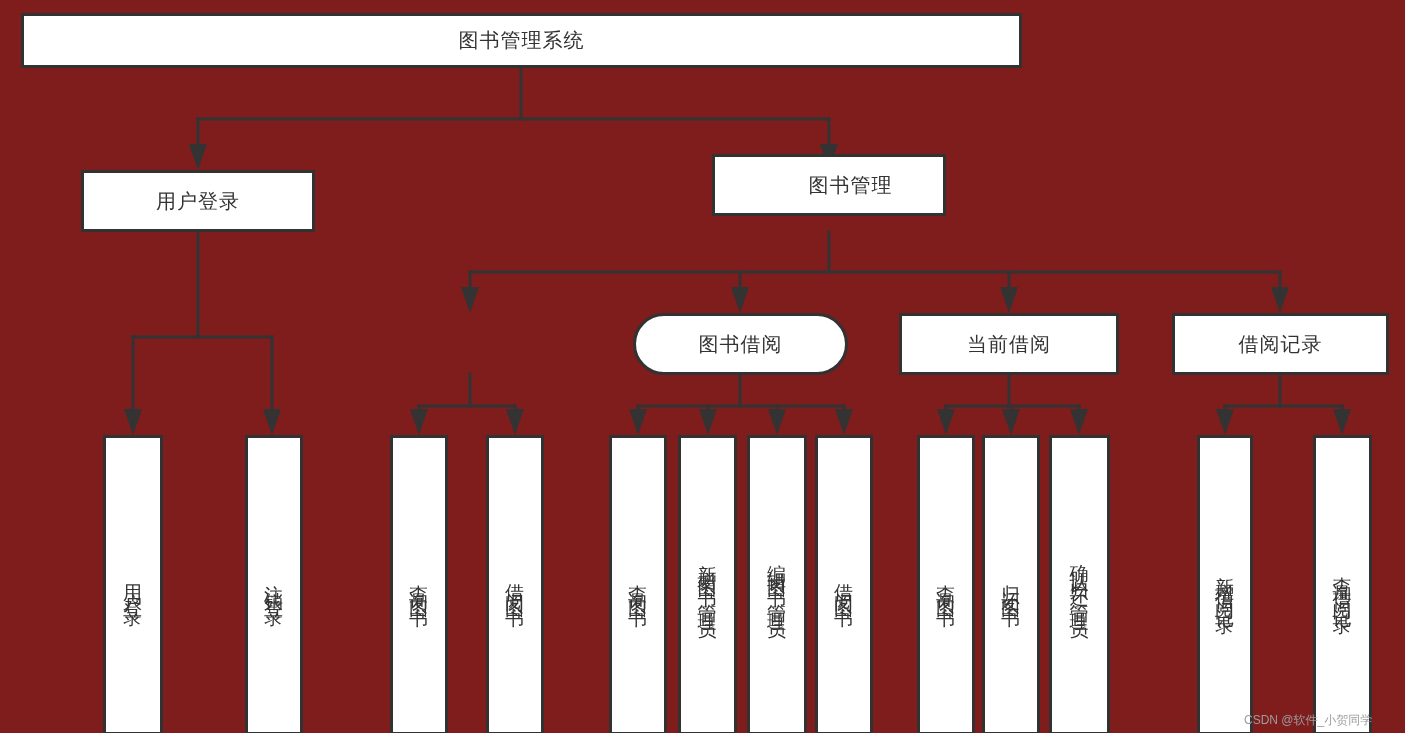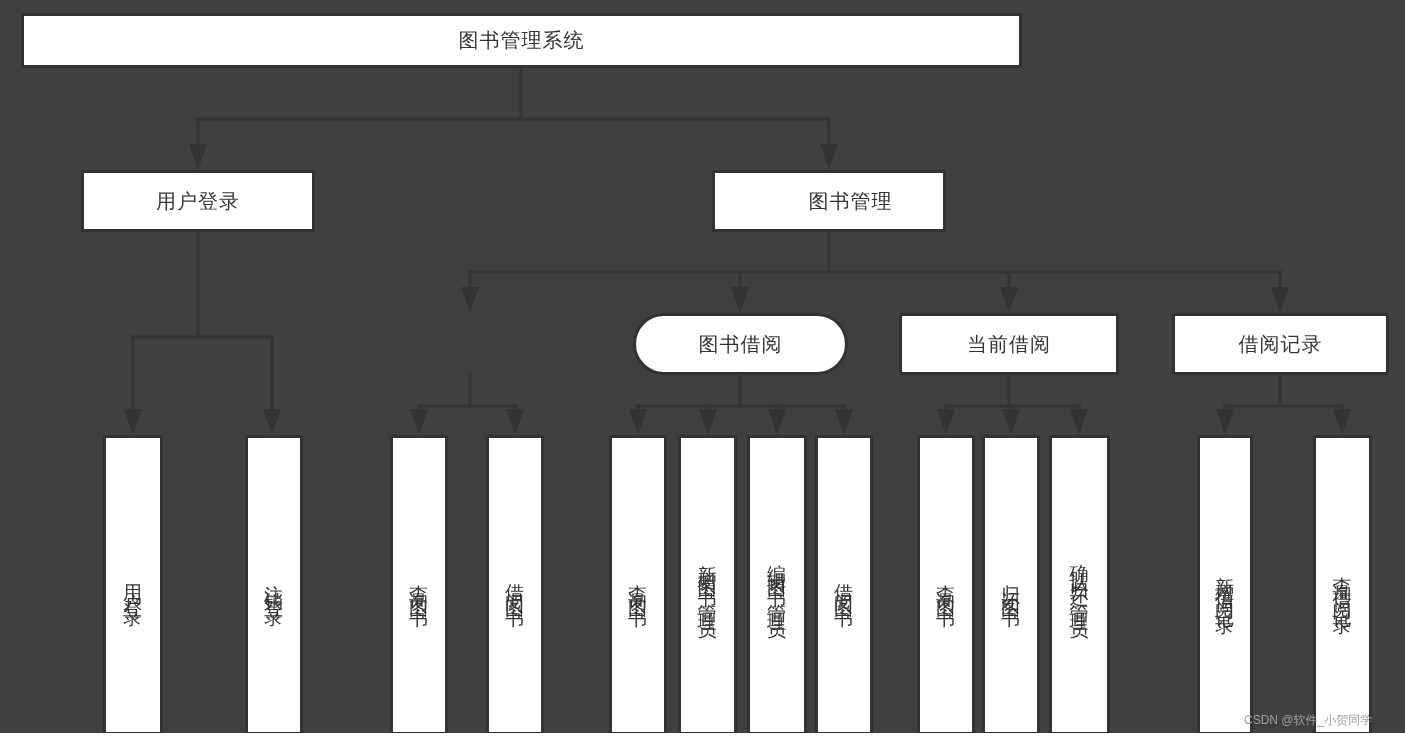--- a/index.html
+++ b/index.html
@@ -5,21 +5,21 @@
   html, body {
     margin: 0;
     padding: 0;
     background: #ffffff;
     font-family: "Liberation Sans", sans-serif;
   }
   #stage {
     position: relative;
     width: 1405px;
     height: 733px;
-    background: #404040;
+    background: #7f1d1d;
     overflow: hidden;
   }
   #connectors {
     position: absolute;
     left: 0; top: 0;
     width: 1405px;
     height: 747px;
     pointer-events: none;
   }
   .node {
@@ -137,21 +137,21 @@
     </g>
   </svg>
 
   <div class="node hnode root-node">
     <span>图书管理系统</span>
   </div>
 
   <div class="node hnode" style="left:81px; top:170px; width:234px; height:62px;">
     <span>用户登录</span>
   </div>
-  <div class="node hnode" style="left:712px; top:170px; width:234px; height:62px;padding-left:43px;">
+  <div class="node hnode" style="left:712px; top:154px; width:234px; height:62px;padding-left:43px;">
     <span>图书管理</span>
   </div>
 
   <div class="node hnode" style="left:633px; top:313px; width:215px; height:62px;border-radius:31px;">
     <span>图书借阅</span>
   </div>
   <div class="node hnode" style="left:899px; top:313px; width:220px; height:62px;text-align:center;">
     <span>当前借阅</span>
   </div>
   <div class="node hnode" style="left:1172px; top:313px; width:217px; height:62px;">

